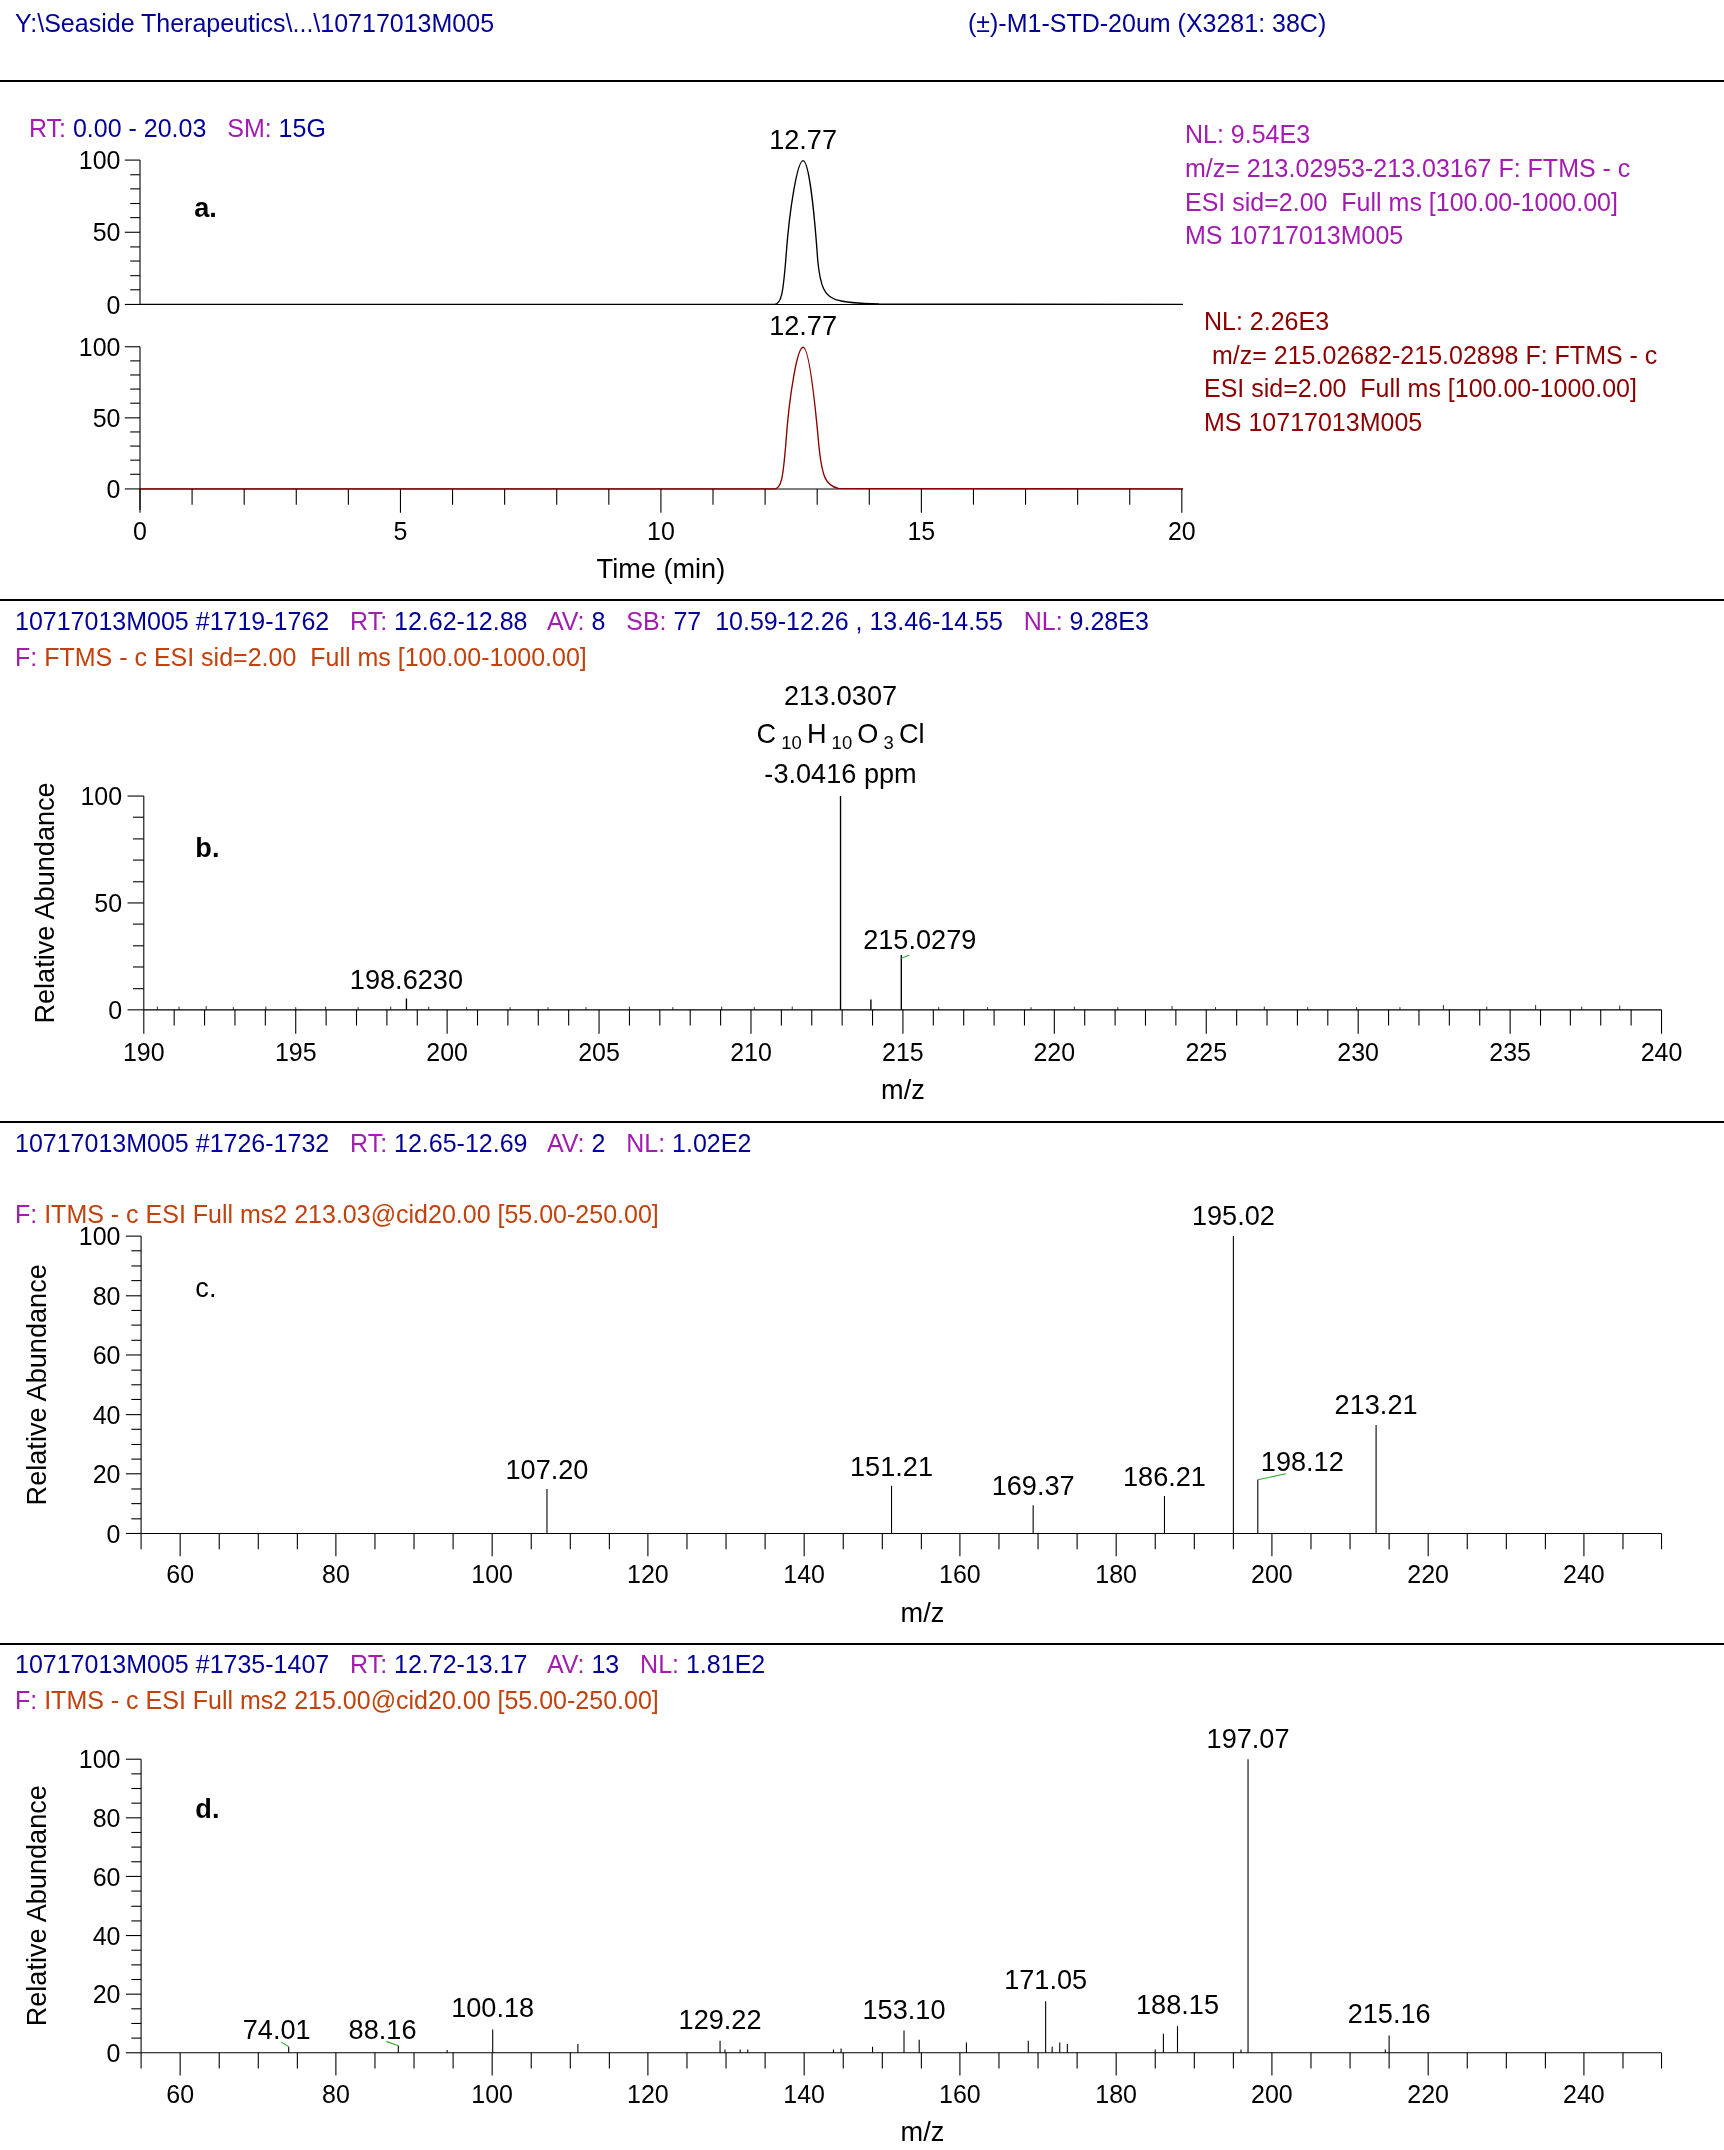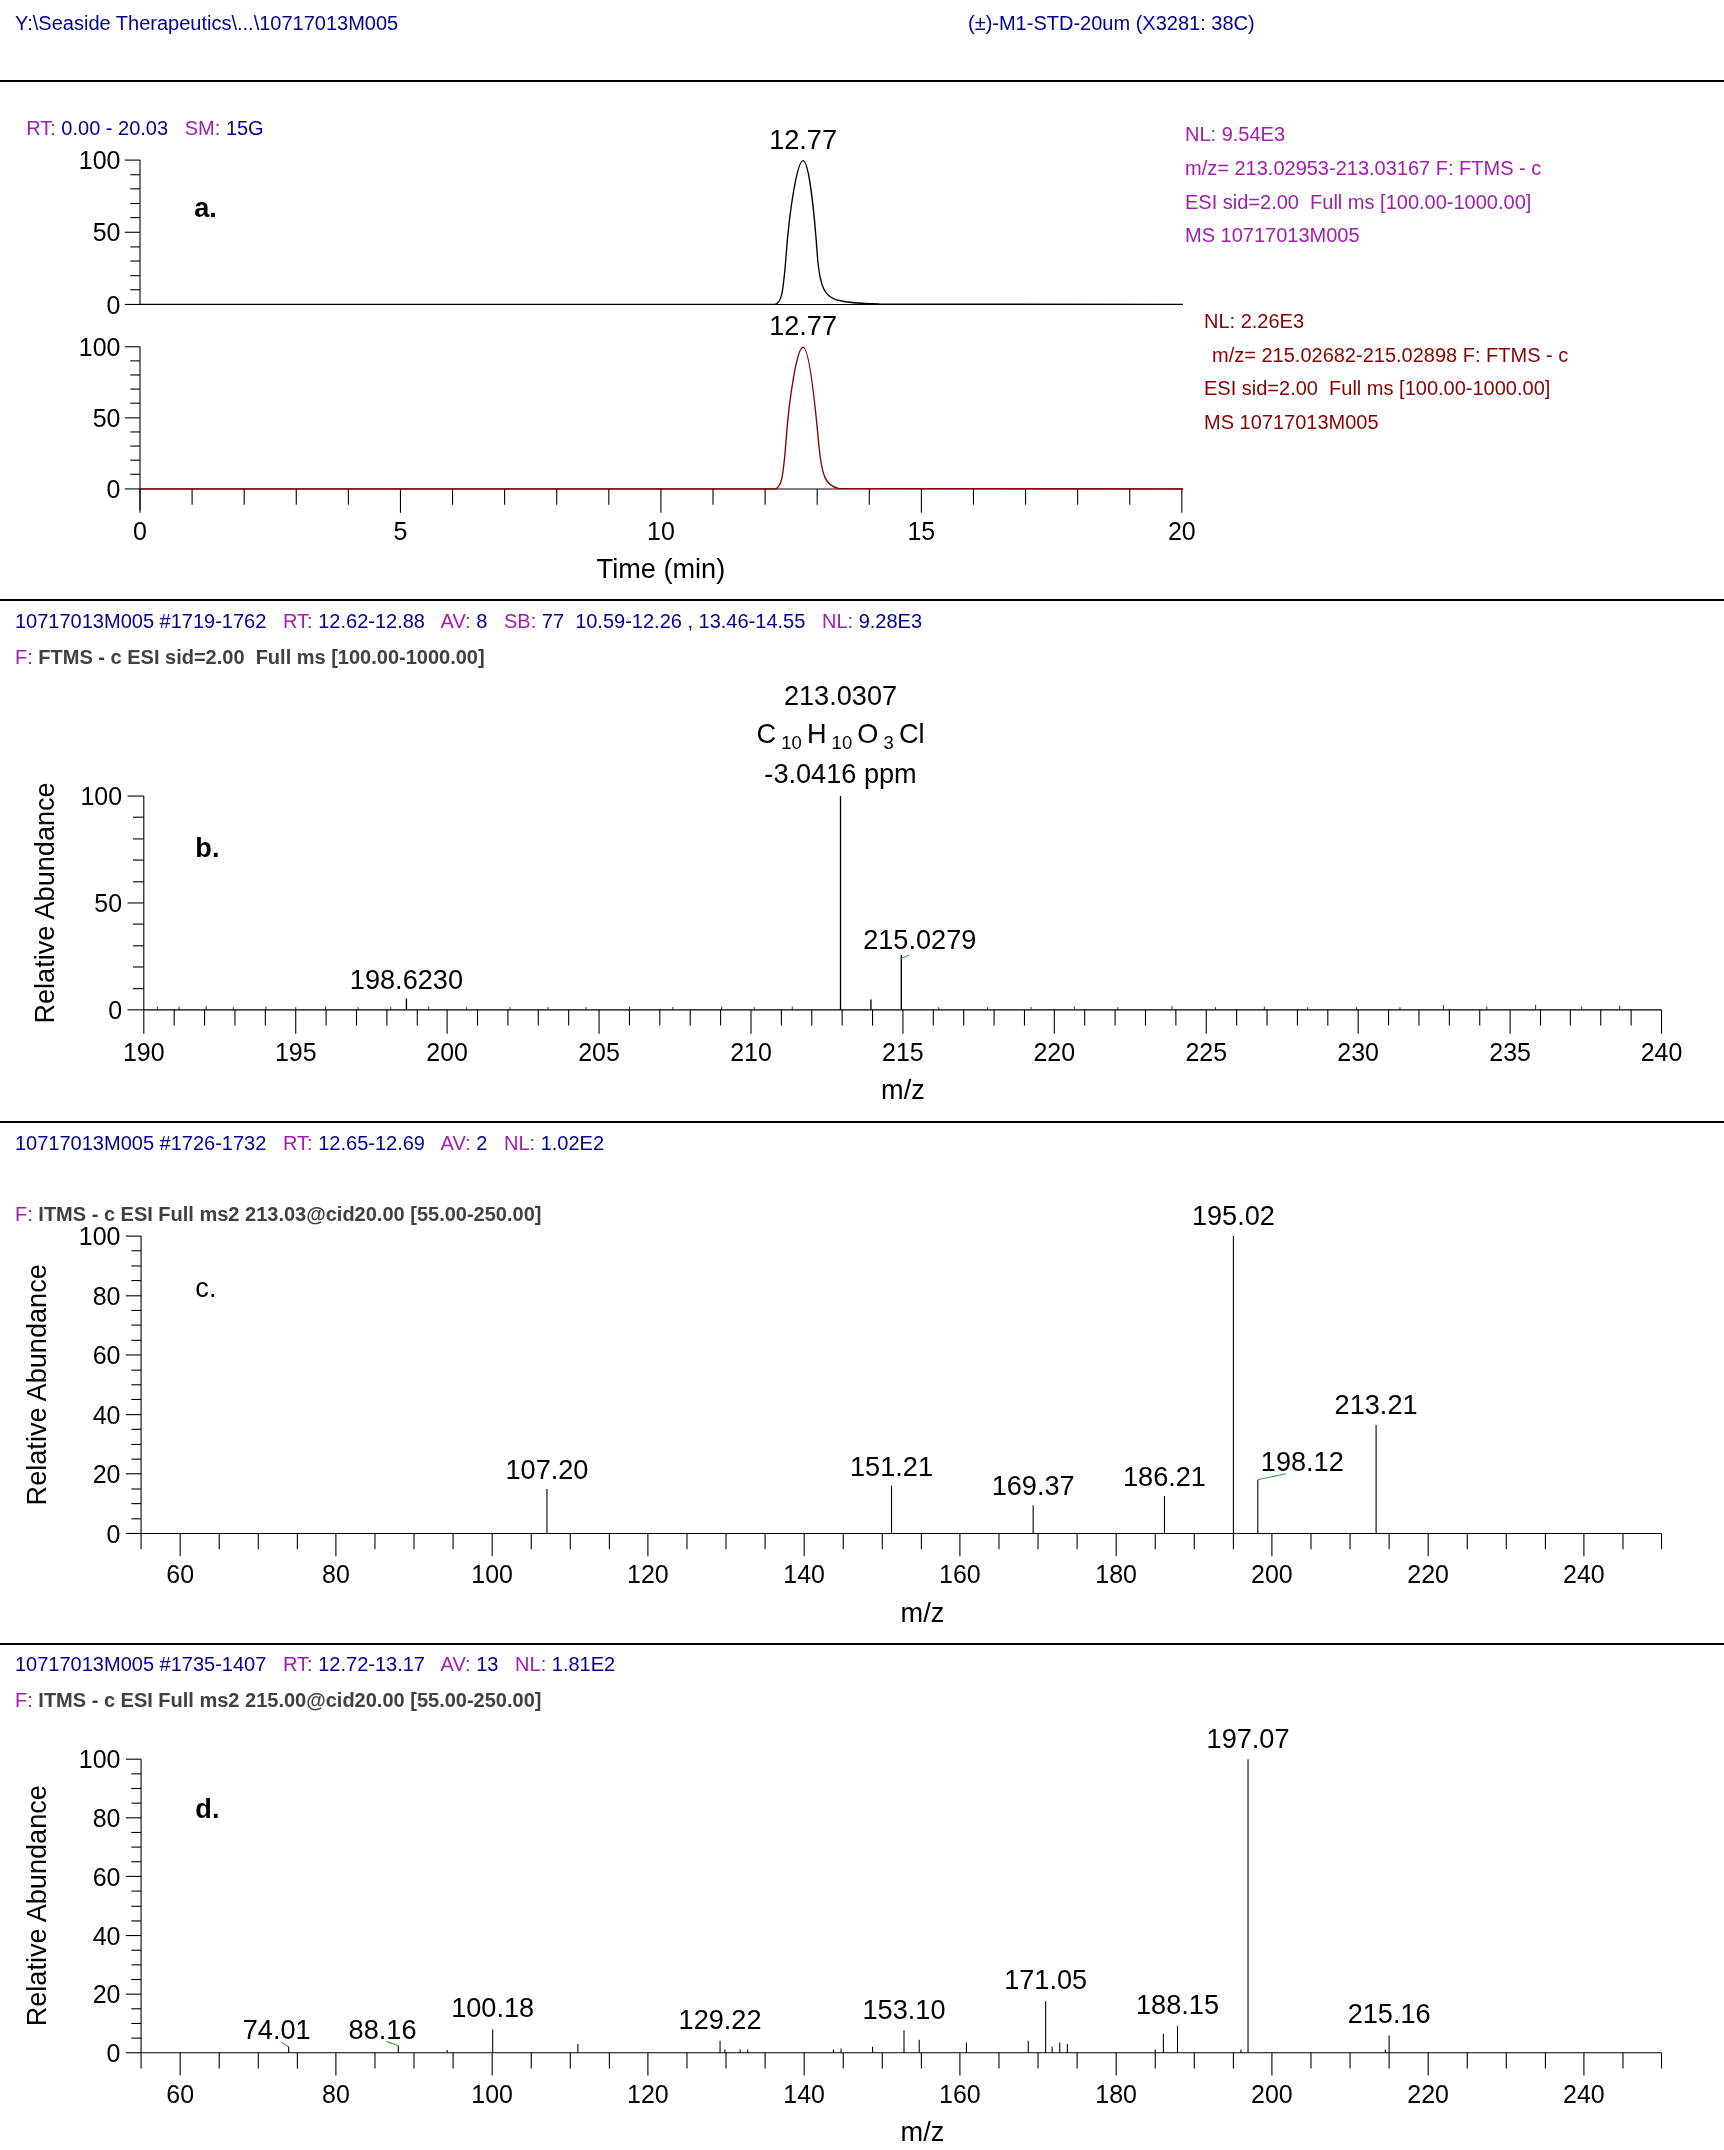--- a/index.html
+++ b/index.html
@@ -1,20 +1,20 @@
 <!DOCTYPE html>
 <html style="font-size:8.7px"><head>
 <meta charset="utf-8">
 <style>
   html, body { margin:0; padding:0; background:#ffffff; }
   body { width:1725px; height:2151px; position:relative; overflow:hidden;
          font-family:"Liberation Sans", sans-serif; color:#000; }
-  .txt { position:absolute; white-space:pre; font-size:20px; line-height:28px; }
+  .txt { position:absolute; white-space:pre; font-size:25px; line-height:28px; }
   .blue { color:#000099; }
-  .red { color:#404040;font-weight:bold; }
+  .red { color:#c2410c; }
   .dred { color:#8b0000;margin-left:19px; }
   .black { color:#a21caf; }
   .sep { position:absolute; left:0; width:1725px; height:1.6px; background:#000; }
   svg { position:absolute; left:0; top:0; }
   .tick-label { font-family:"Liberation Sans", sans-serif; font-size:46px; fill:#000; }
   .peak-label { font-family:"Liberation Sans", sans-serif; font-size:50px; fill:#000; }
   .panel-tag { font-family:"Liberation Sans", sans-serif; font-size:50px; fill:#000; }
   .axis-title { font-family:"Liberation Sans", sans-serif; font-size:50px; fill:#000; }
 </style>
 </head>

